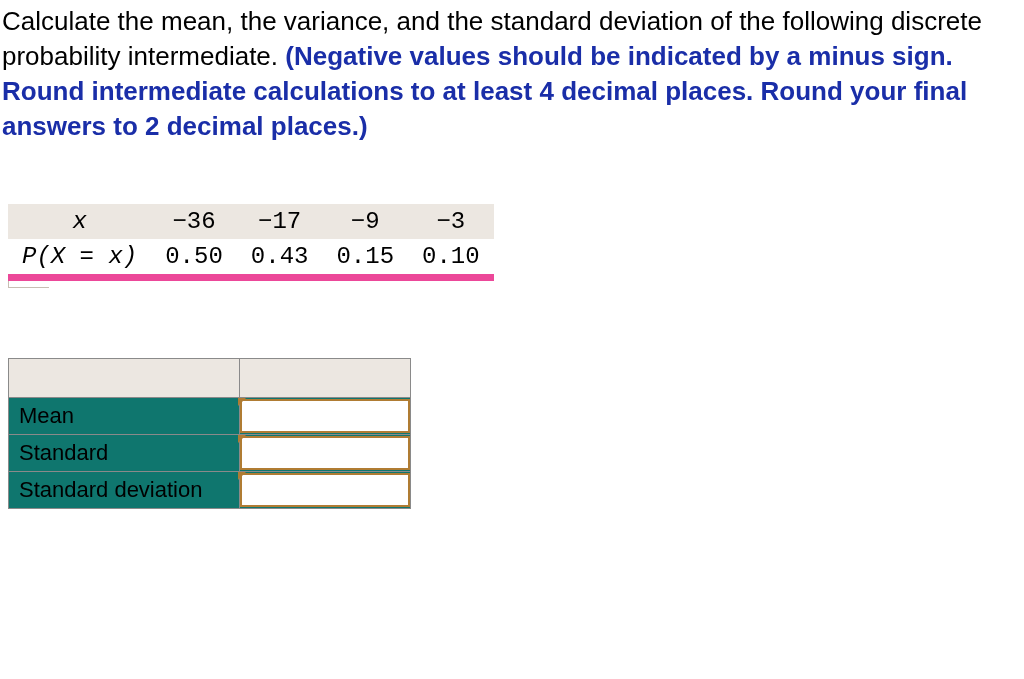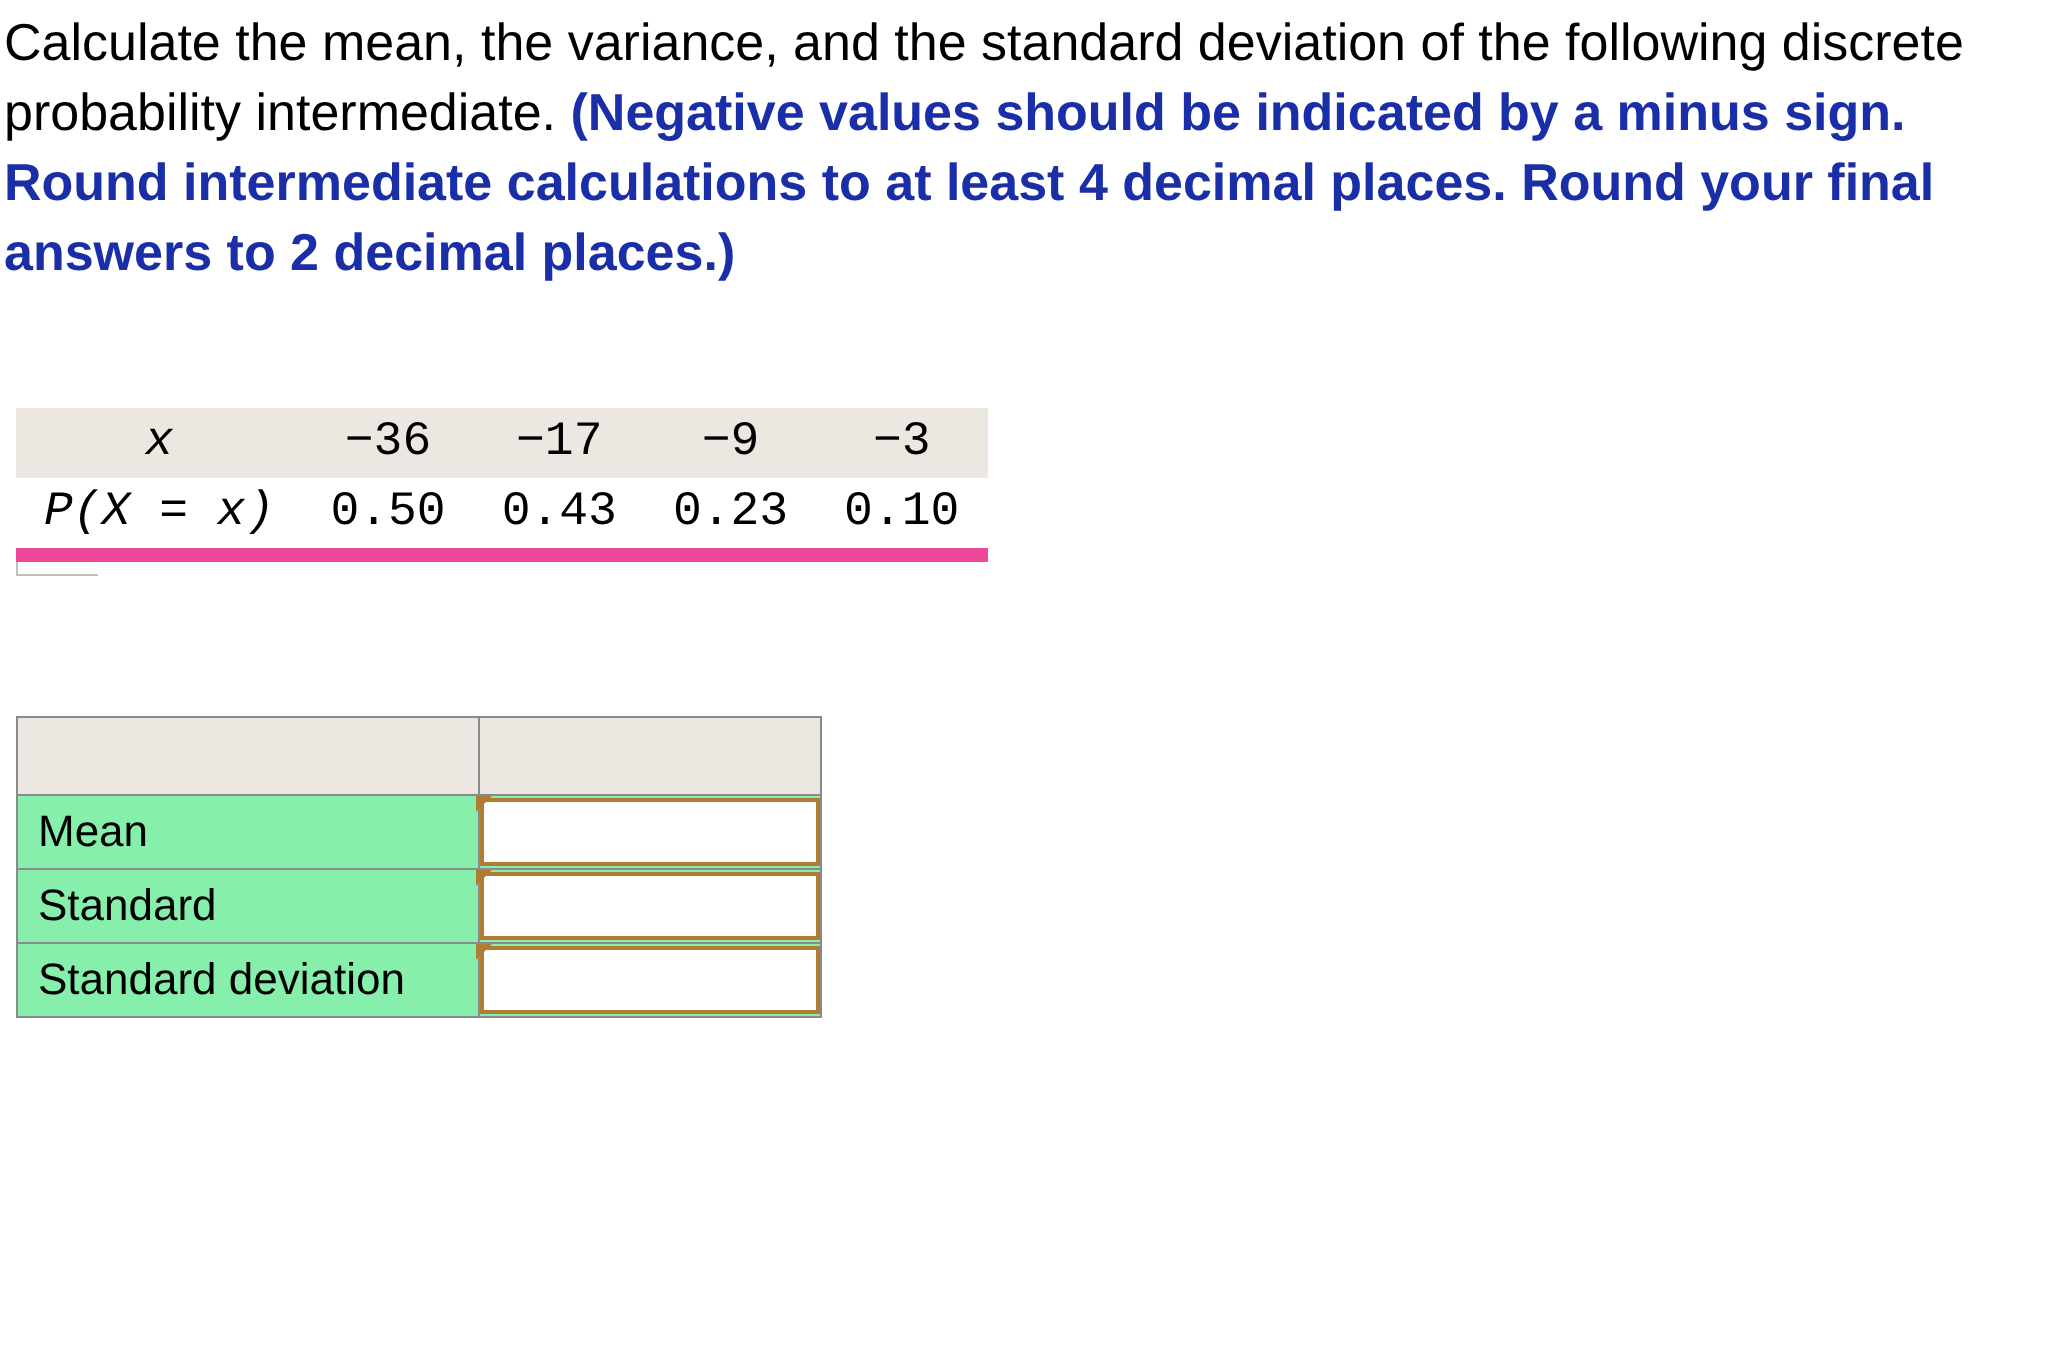--- a/index.html
+++ b/index.html
@@ -54,21 +54,21 @@
   .answer-table {
     border-collapse: collapse;
   }
   .answer-table td, .answer-table th {
     font-family: Arial, Helvetica, sans-serif;
     font-size: 22px;
     font-weight: normal;
     text-align: left;
     padding: 5px 10px;
     border: 1px solid #8a8a8a;
-    background: #86efac;
+    background: #0f766e;
   }
   .answer-table th {
     background: #ece7e1;
     height: 28px;
   }
   .answer-table .label-col {
     width: 210px;
   }
   .answer-table .input-cell {
     width: 170px;
@@ -107,21 +107,21 @@
     <td class="lbl">x</td>
     <td>−36</td>
     <td>−17</td>
     <td>−9</td>
     <td>−3</td>
   </tr>
   <tr class="prob">
     <td class="lbl">P(X = x)</td>
     <td>0.50</td>
     <td>0.43</td>
-    <td>0.23</td>
+    <td>0.15</td>
     <td>0.10</td>
   </tr>
 </tbody>
   </table>
 <div class="little-tick"></div>
 
 <div class="answer-wrap">
   <table class="answer-table">
     <tbody>
         <tr>

